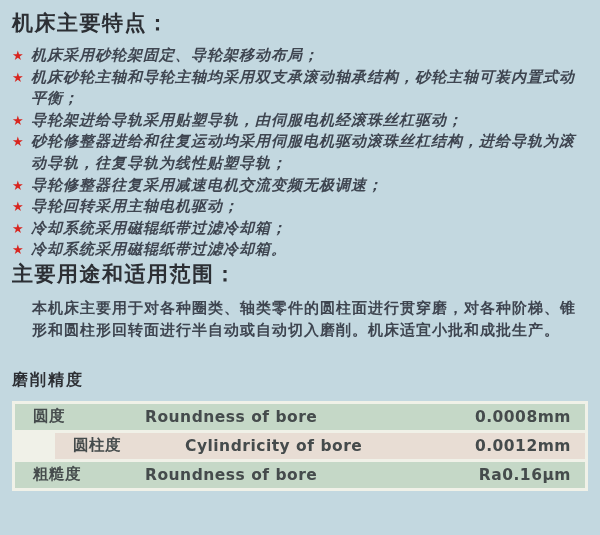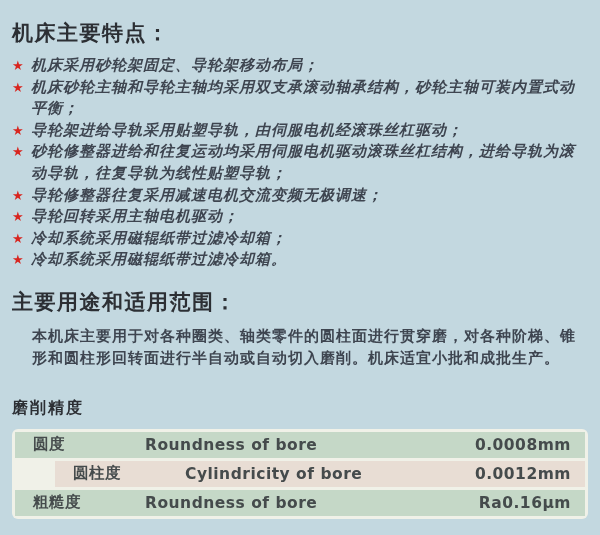--- a/index.html
+++ b/index.html
@@ -7,21 +7,21 @@
     width: 600px;
     height: 535px;
     background: var(--page-bg, #c3d8e0);
     font-family: "DejaVu Sans", "Liberation Sans", sans-serif;
     overflow: hidden;
   }
   .page {
     box-sizing: border-box;
     width: 600px;
     height: 455px;
-    padding: 20px 12px 0 12px;
+    padding: 10px 12px 0 12px;
   }
   .heading {
     margin: 0;
     font-size: 21px;
     font-weight: bold;
     letter-spacing: 1.5px;
     color: var(--heading-color, #2c2f34);
     line-height: 26px;
   }
   
@@ -38,37 +38,36 @@
   .star {
     flex: none;
     width: 19px;
     font-size: 13px;
     line-height: 21.6px;
     color: var(--accent-star, #d8251f);
     letter-spacing: 0;
   }
   .btext { flex: 1; font-style: italic; }
   
-  .usage-section { margin-top: 18px; }
+  .usage-section { }
   .usage-body {
     margin: 10px 0 0 20px;
     font-size: 15px;
     font-weight: bold;
     letter-spacing: 1px;
     line-height: 22px;
     color: var(--body-color, #3e4550);
   }
   
   .precision-section { margin-top: 26px; }
   .precision-title { font-size: 16px; letter-spacing: 2px; }
   .ptable {
     margin-top: 8px;
     background: var(--table-border, #f0f1e8);
     padding: 3px;
-    border-radius: 6px;
   }
   .prow {
     display: flex;
     align-items: center;
     height: 26px;
     margin-bottom: 3px;
     background: var(--row-green, #c5d8c7);
     font-size: 15.5px;
     font-weight: bold;
     letter-spacing: 0.5px;

